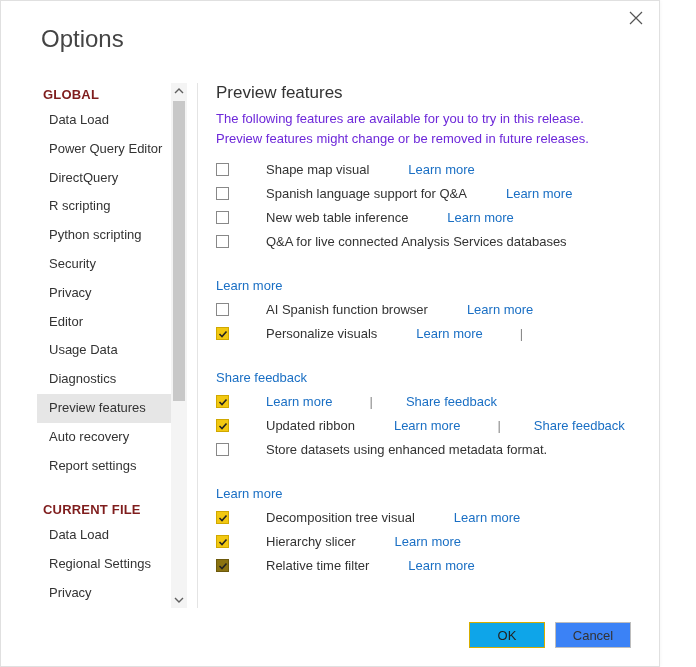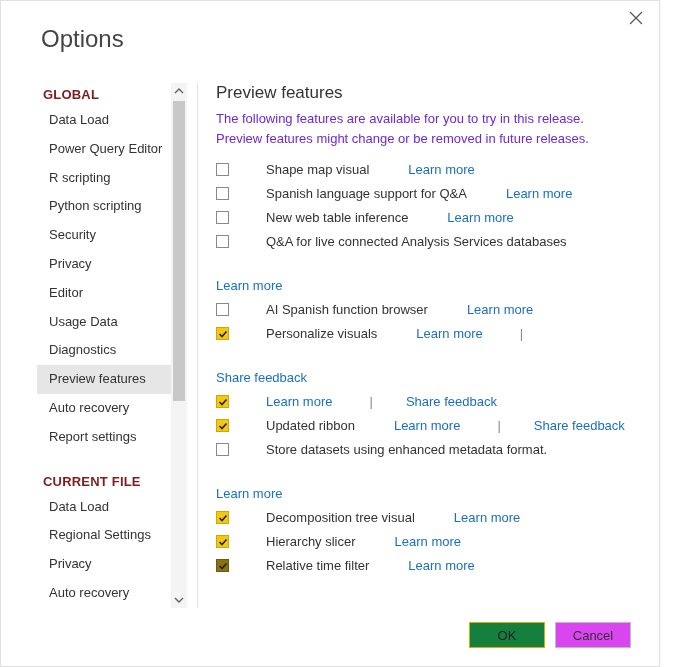--- a/index.html
+++ b/index.html
@@ -153,29 +153,29 @@
   .footer {
     display: flex;
     justify-content: flex-end;
     gap: 10px;
     padding: 14px 28px 18px 0;
   }
   .btn {
     min-width: 76px;
     height: 26px;
     border: 1px solid #bdbdbd;
-    background: #d946ef;
+    background: #3b82f6;
     display: inline-flex;
     align-items: center;
     justify-content: center;
     font-size: 13px;
     cursor: pointer;
   }
   .btn.primary {
-    background: #15803d;
+    background: #0ea5e9;
     border-color: #d6ad00;
     color: #222;
   }
 </style>
 </head>
 <body>
 
 <div class="dialog">
 
   <div class="close-btn">
@@ -185,20 +185,21 @@
   </div>
 
   <div class="title">Options</div>
 
   <div class="body">
     <div class="sidebar-wrap">
       <div class="sidebar" id="sidebar">
           <div class="section-header">GLOBAL</div>
           <div class="side-item">Data Load</div>
           <div class="side-item">Power Query Editor</div>
+          <div class="side-item">DirectQuery</div>
           <div class="side-item">R scripting</div>
           <div class="side-item">Python scripting</div>
           <div class="side-item">Security</div>
           <div class="side-item">Privacy</div>
           <div class="side-item">Editor</div>
           <div class="side-item">Usage Data</div>
           <div class="side-item">Diagnostics</div>
           <div class="side-item selected">Preview features</div>
           <div class="side-item">Auto recovery</div>
           <div class="side-item">Report settings</div>

